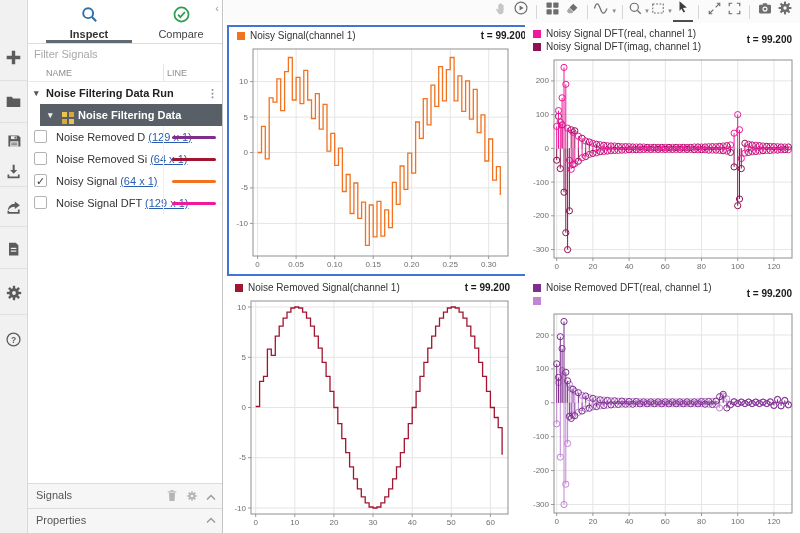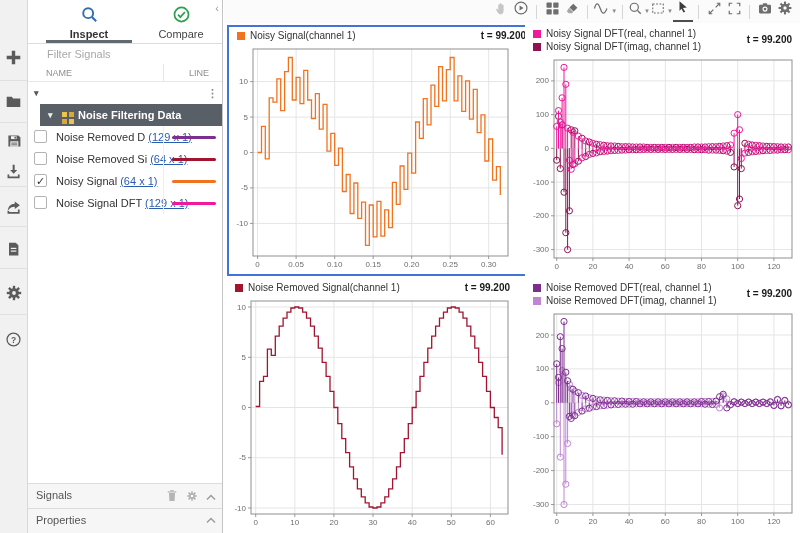--- a/index.html
+++ b/index.html
@@ -13,25 +13,25 @@
   .strip-sep{position:absolute;left:0;width:27px;height:0;border-top:1px solid #e0e0e0;}
 
   
   .panel{position:absolute;left:28px;top:0;width:195px;height:533px;background:#fff;border-right:1px solid #c4c4c4;}
   .tabs{position:relative;height:43px;}
   .tab{position:absolute;top:0;height:43px;width:86px;text-align:center;font-size:11px;color:#444;cursor:pointer;}
   .tab .ticon{display:block;margin:5px auto 2px;}
   .tab.active{border-bottom:3px solid #5f6a72;font-weight:bold;color:#333;}
   .collapse{position:absolute;right:3px;top:2px;color:#9a9a9a;font-size:11px;cursor:pointer;}
   .filter{height:21px;border-top:1px solid #ddd;border-bottom:1px solid #ddd;}
-  .filter input{width:100%;height:19px;border:0;outline:0;font-size:11px;padding:0 19px;color:#444;font-family:"Liberation Sans",sans-serif;}
+  .filter input{width:100%;height:19px;border:0;outline:0;font-size:11px;padding:0 6px;color:#444;font-family:"Liberation Sans",sans-serif;}
   .filter input::placeholder{color:#a8a8a8;}
   .colhead{position:relative;height:18px;border-bottom:1px solid #e8e8e8;font-size:9px;color:#8d8d8d;}
   .colhead .c1{position:absolute;left:18px;top:4px;}
-  .colhead .c2{position:absolute;left:139px;top:4px;margin-left:22px;}
+  .colhead .c2{position:absolute;left:139px;top:4px;}
   .colhead .cdiv{position:absolute;left:135px;top:0;height:18px;border-left:1px solid #e5e5e5;}
   .runrow{position:relative;height:22px;font-size:11px;font-weight:bold;color:#222;line-height:22px;cursor:pointer;}
   .runrow .tri{position:absolute;left:6px;color:#555;font-size:9px;}
   .runrow .rlabel{position:absolute;left:18px;}
   .kebab{position:absolute;right:4px;top:0;color:#8a8a8a;font-weight:bold;font-size:11px;letter-spacing:0;line-height:22px;cursor:pointer;}
   .grouprow{position:relative;height:22px;margin-left:12px;background:#595f66;color:#fff;font-size:11px;font-weight:bold;line-height:22px;cursor:pointer;}
   .grouprow .tri{position:absolute;left:8px;color:#eee;font-size:9px;}
   .grouprow .gicon{position:absolute;left:22px;top:5px;}
   .grouprow .glabel{position:absolute;left:38px;}
   .sigrow{position:relative;height:22px;font-size:11px;color:#333;line-height:22px;cursor:pointer;}
@@ -160,20 +160,21 @@
   </div>
 
   <div class="colhead">
     <span class="c1">NAME</span>
     <span class="cdiv"></span>
     <span class="c2">LINE</span>
   </div>
 
   <div class="runrow">
     <span class="tri">▾</span>
+    <span class="rlabel">Noise Filtering Data Run</span>
     <span class="kebab">⋮</span>
   </div>
 
   <div class="grouprow">
     <span class="tri">▾</span>
     <span class="gicon"><svg width="12" height="12" viewBox="0 0 12 12">
           <rect x="0" y="0" width="5" height="5" fill="#ecc34f"></rect>
           <rect x="7" y="0" width="5" height="5" fill="#d8a93a"></rect>
           <rect x="0" y="7" width="5" height="5" fill="#d8a93a"></rect>
           <rect x="7" y="7" width="5" height="5" fill="#ecc34f"></rect>
@@ -783,21 +784,20 @@
         </svg>
     </div>
 
     <div class="sp" id="sp3">
       <div class="leg" style="top:2px">
         <span class="sw" style="background: rgb(126, 47, 142);"></span>
         <span>Noise Removed DFT(real, channel 1)</span>
       </div>
       <div class="leg" style="top:15px">
         <span class="sw" style="background: rgb(193, 133, 214);"></span>
-        <span>Noise Removed DFT(imag, channel 1)</span>
       </div>
       <span class="tlabel" style="top:9px">t = 99.200</span>
       <svg width="273" height="220" style="position:absolute;left:1px;top:30px">
           <line x1="30.7" y1="5" x2="30.7" y2="204" stroke="#e5e5e5"></line>
           <line x1="30.7" y1="204" x2="30.7" y2="207" stroke="#9a9a9a"></line>
           <text class="tick" x="30.7" y="215" text-anchor="middle">0</text>
           <line x1="66.9" y1="5" x2="66.9" y2="204" stroke="#e5e5e5"></line>
           <line x1="66.9" y1="204" x2="66.9" y2="207" stroke="#9a9a9a"></line>
           <text class="tick" x="66.9" y="215" text-anchor="middle">20</text>
           <line x1="103.1" y1="5" x2="103.1" y2="204" stroke="#e5e5e5"></line>

